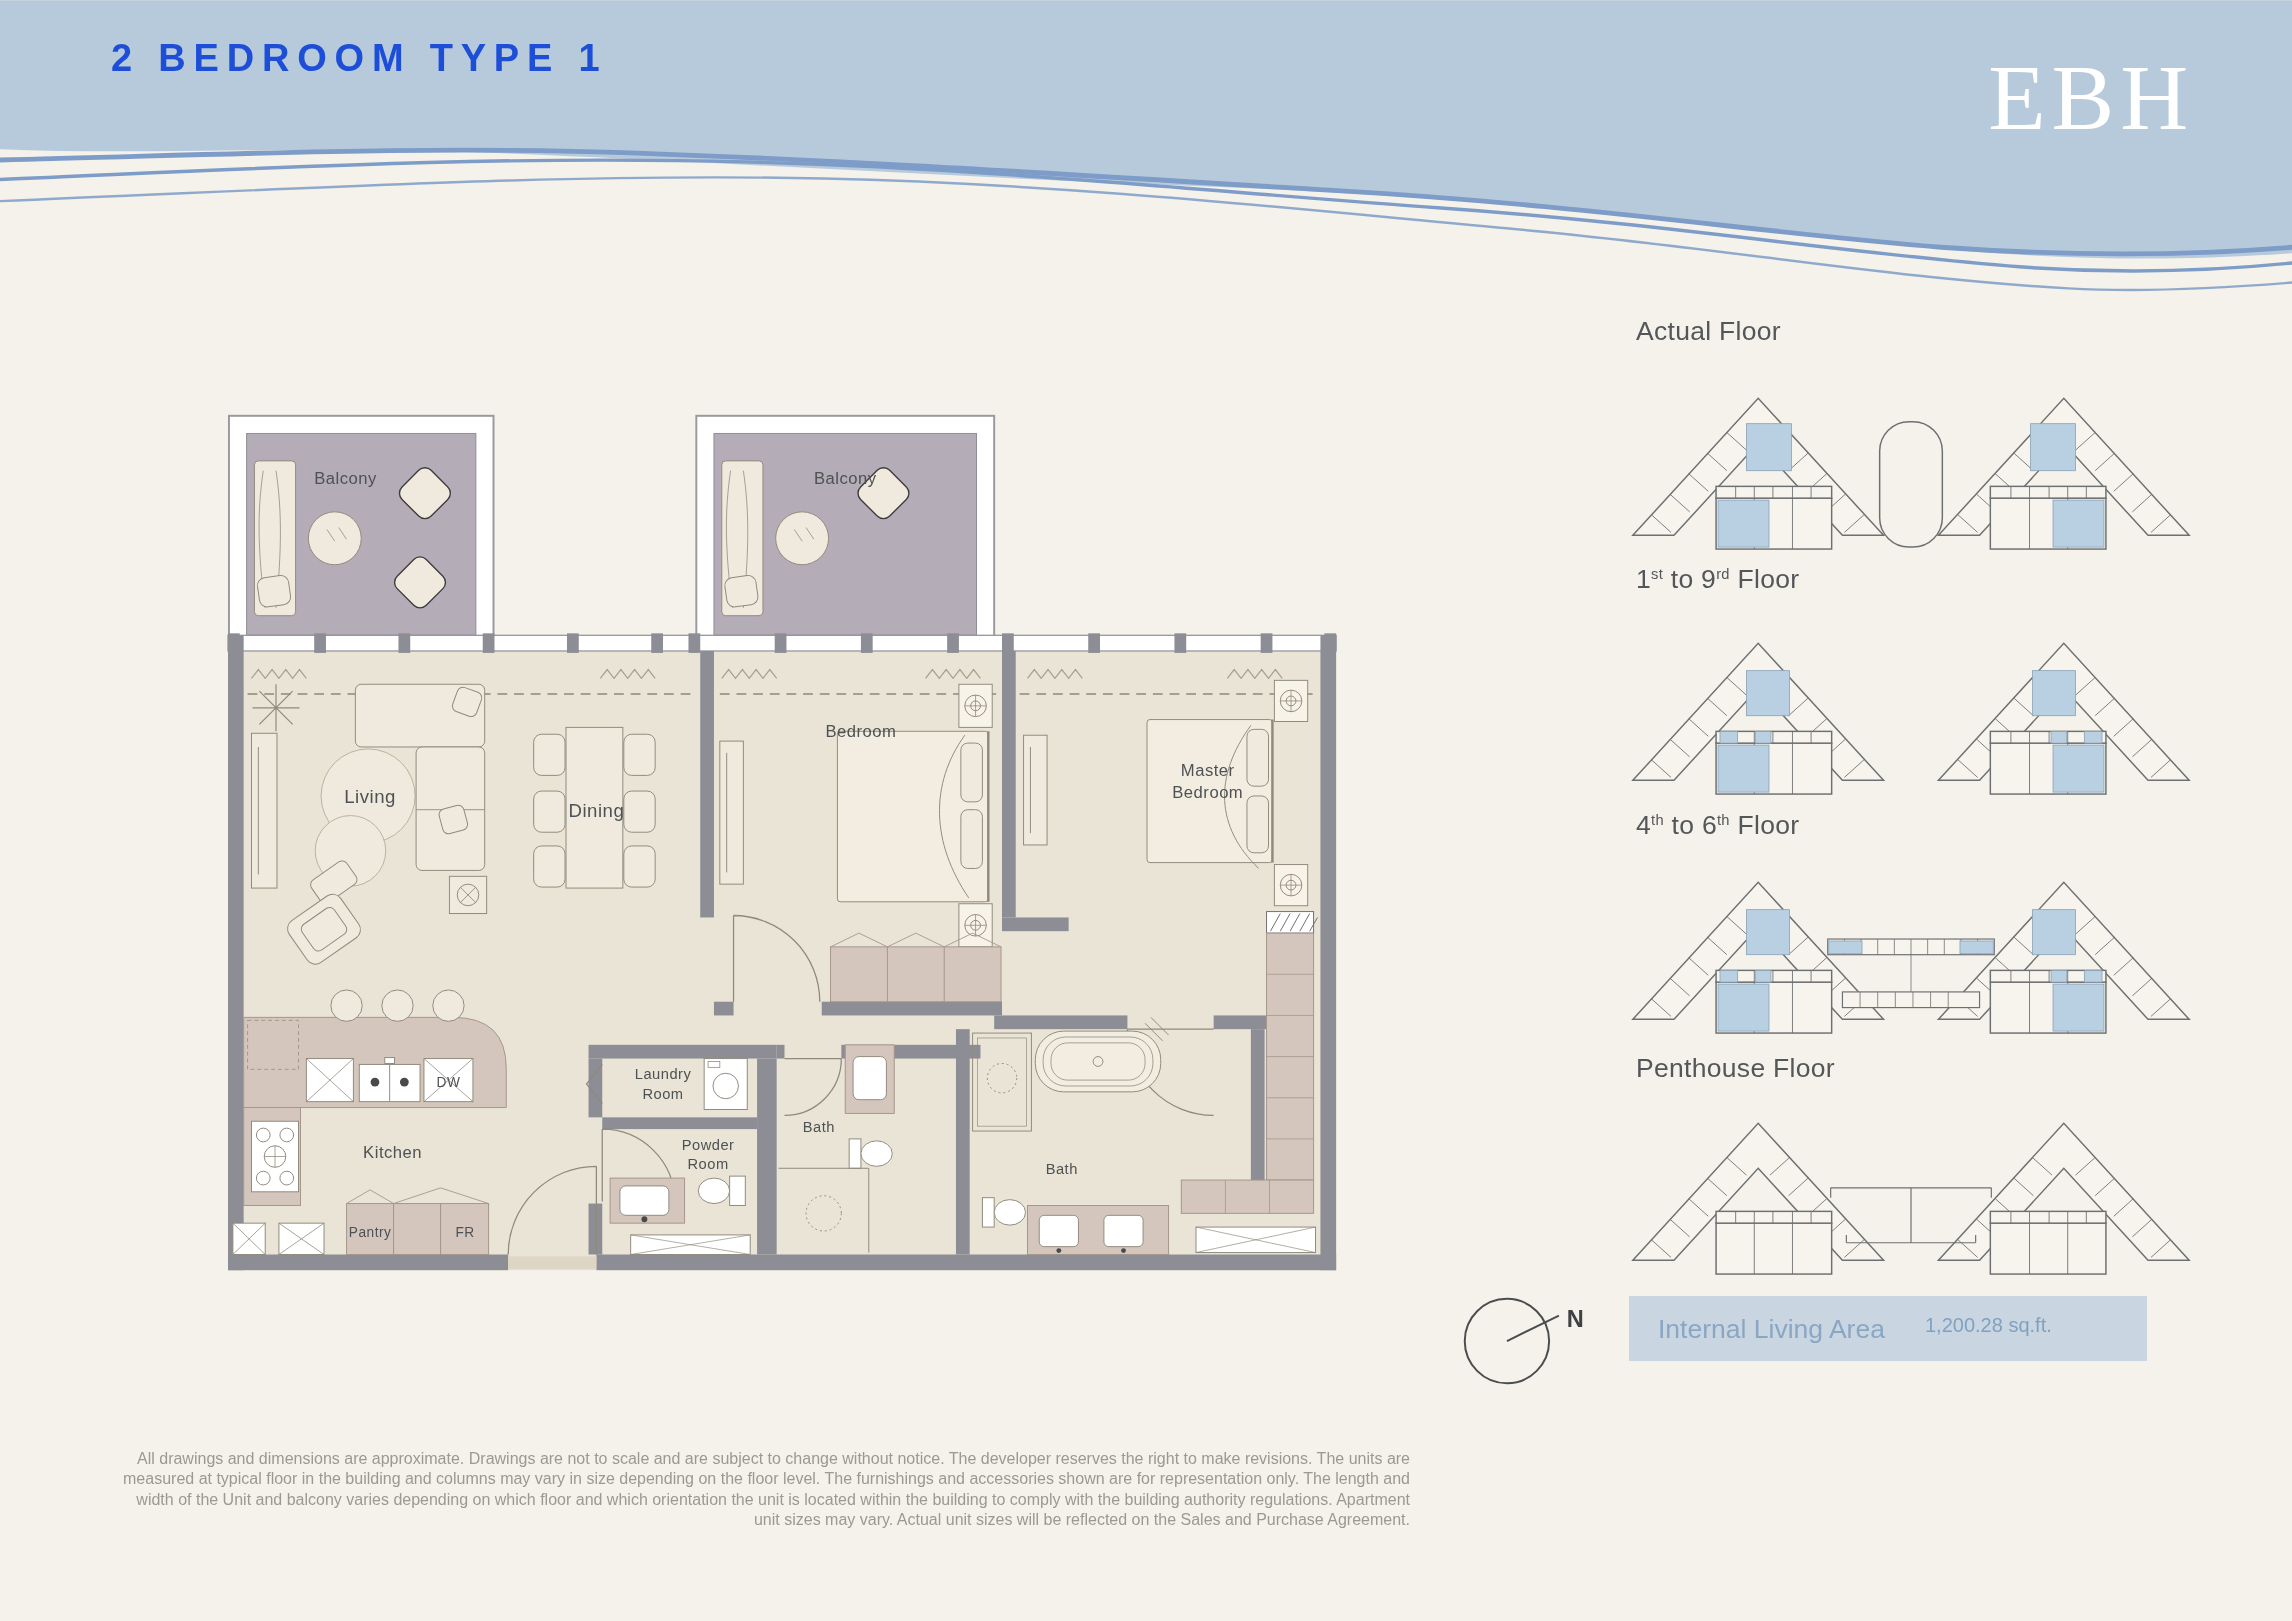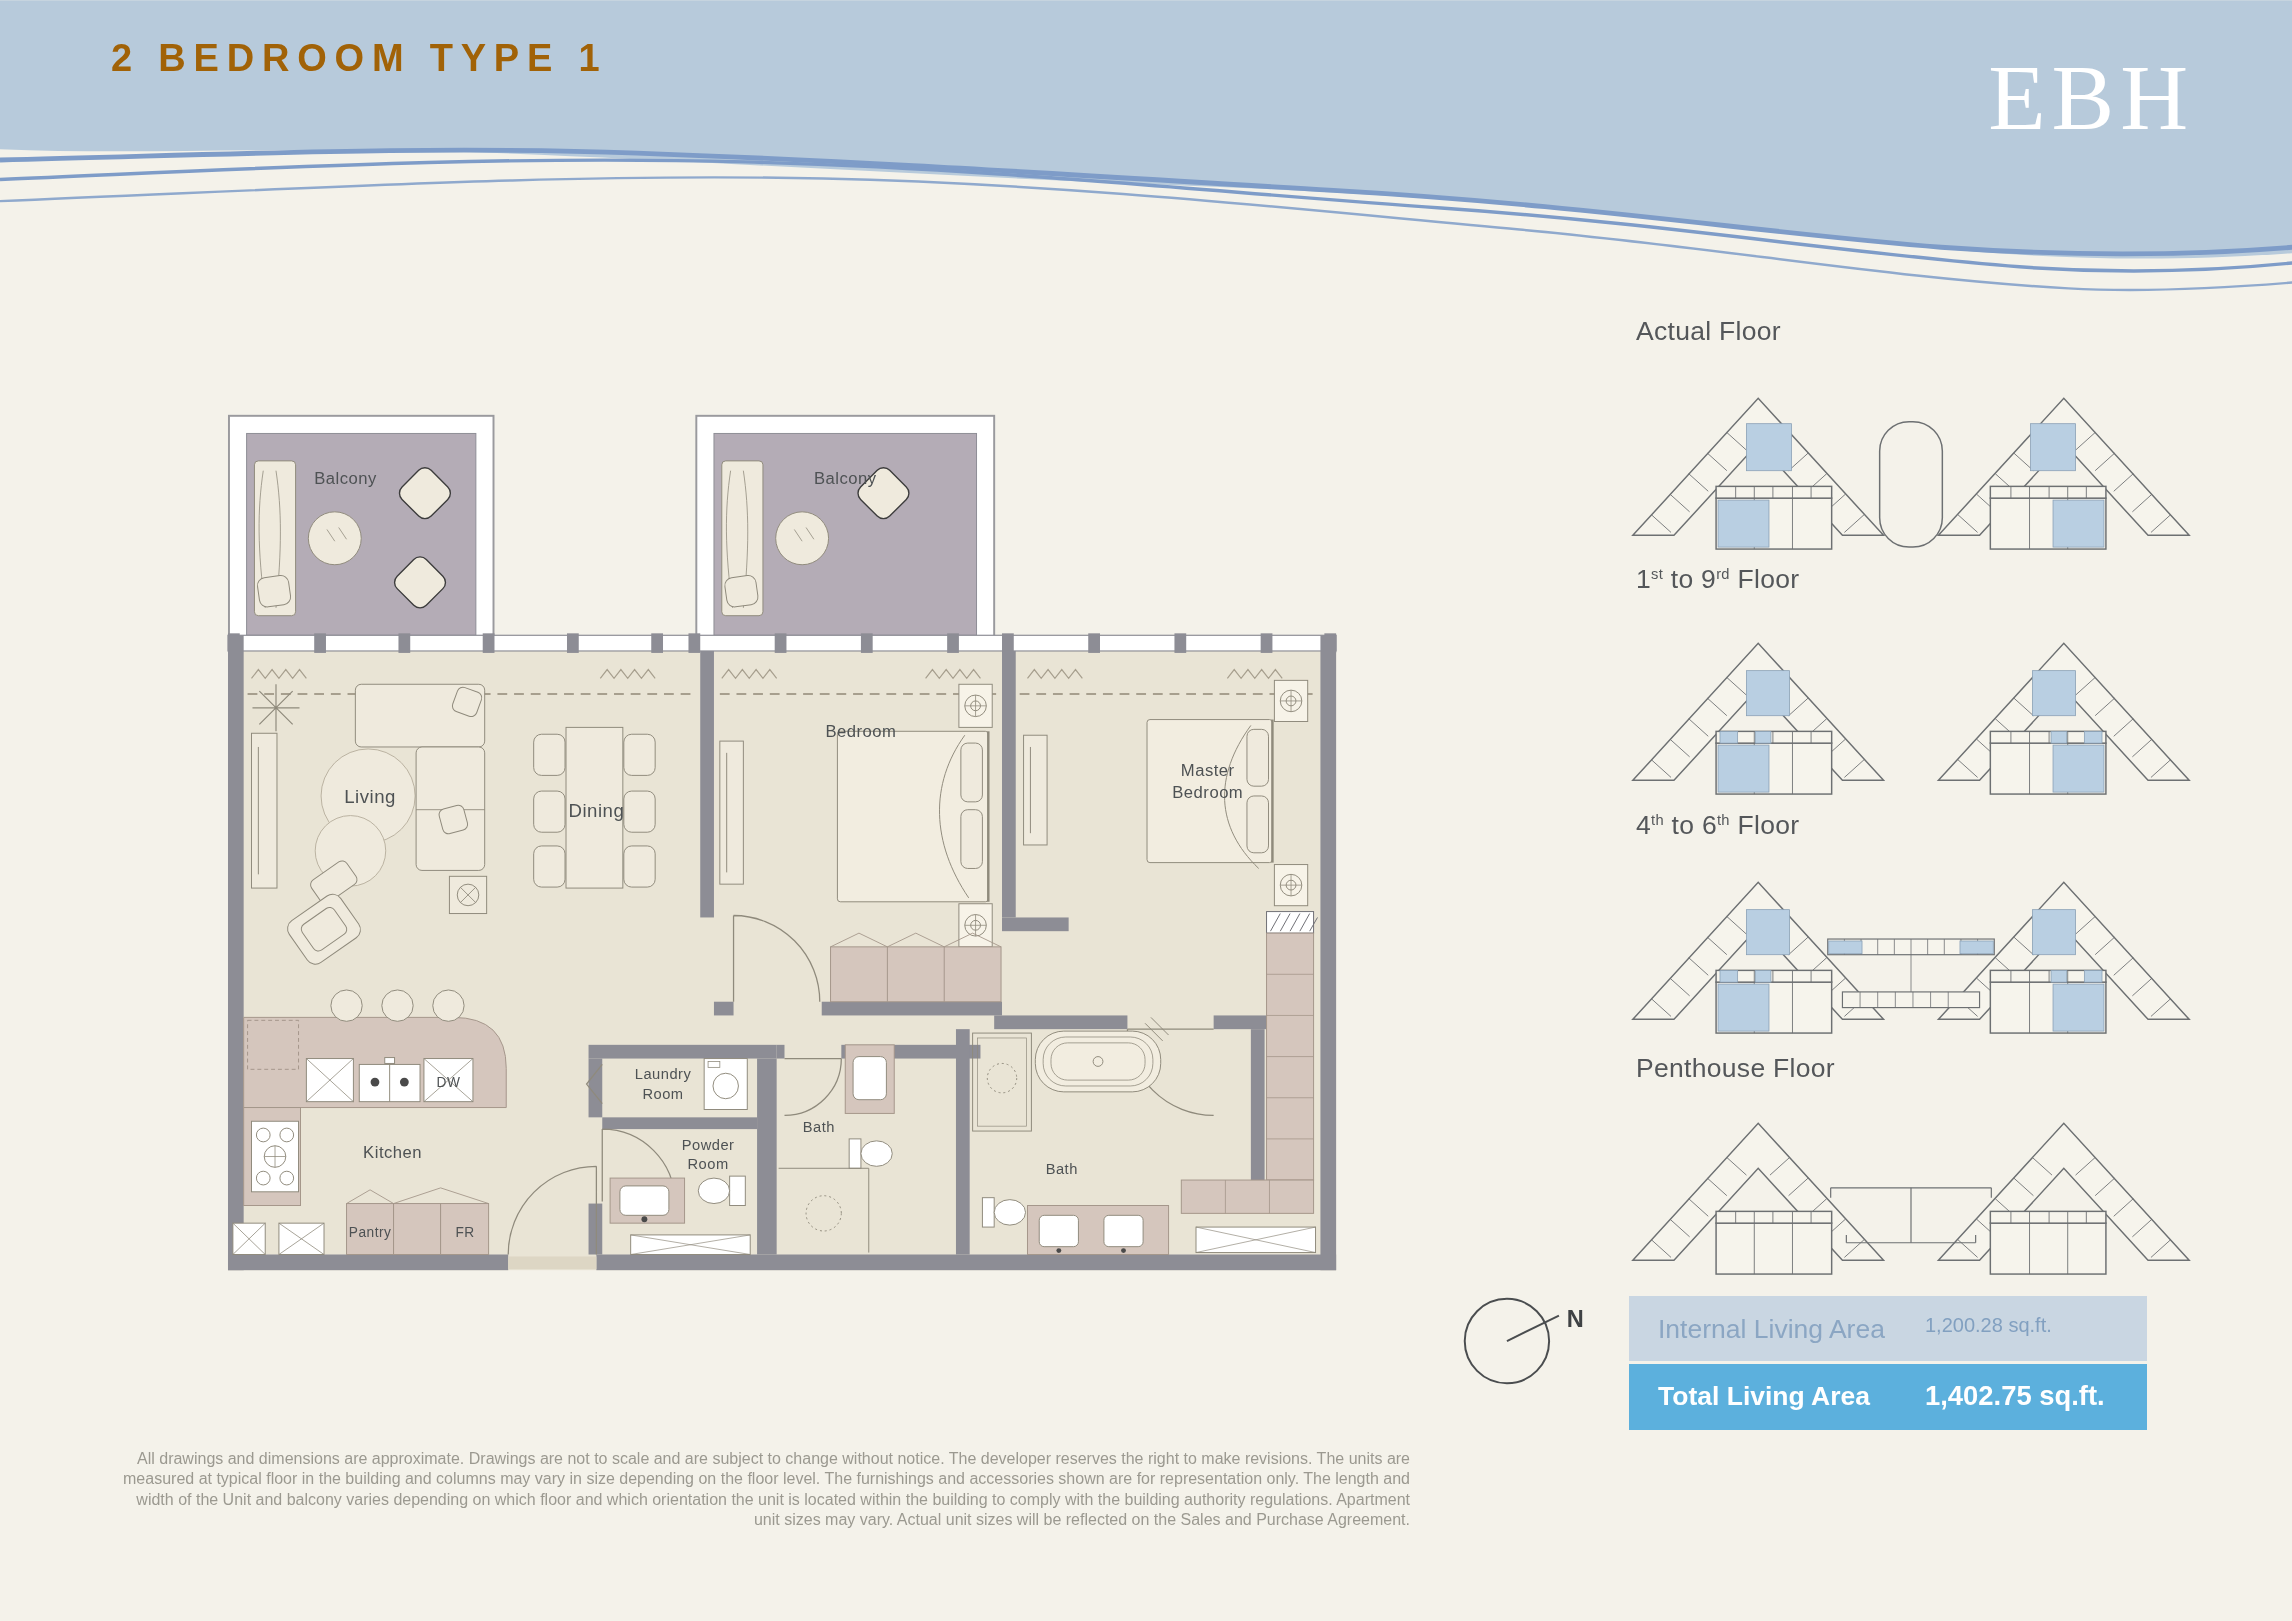--- a/index.html
+++ b/index.html
@@ -1,21 +1,21 @@
 <!DOCTYPE html>
 <html><head>
 <meta charset="utf-8">
 <style>
   html,body{margin:0;padding:0;background:#e8e6dd;}
   .page{position:relative;width:2293px;height:1621px;background:#f4f2ea;overflow:hidden;
         font-family:"Liberation Sans", sans-serif;color:#4e5254;}
   .abs{position:absolute;}
   
   .page-title{position:absolute;left:111px;top:37px;font-size:38px;font-weight:bold;
-              letter-spacing:7.8px;color:#a16207;}
+              letter-spacing:7.8px;color:#1d4ed8;}
   .brand-logo{position:absolute;left:1978px;top:43px;width:216px;text-align:right;
               font-family:"Liberation Serif", serif;font-weight:400;font-size:94px;
               letter-spacing:5.9px;color:#ffffff;}
   
   .lbl{font-family:"Liberation Sans", sans-serif;fill:#4e5254;text-anchor:middle;letter-spacing:.5px;}
   .lbl17{font-size:17px;} .lbl19{font-size:19px;} .lbl15{font-size:15px;} .lbl14{font-size:14px;}
   
   .floor-label{position:absolute;left:1636px;font-size:26.5px;color:#54575a;letter-spacing:0.3px;}
   .floor-label sup{font-size:14.7px;vertical-align:8.8px;}
   
@@ -455,22 +455,18 @@
     <circle cx="57" cy="58" r="43" fill="none" stroke="#4a4d4f" stroke-width="2"></circle>
     <line x1="57" y1="58" x2="110" y2="32" stroke="#4a4d4f" stroke-width="2"></line>
     <text x="118" y="44" font-size="24" font-weight="600" fill="#3f4244" font-family="Liberation Sans, sans-serif">N</text>
   </svg>
 
   <div class="area-table">
     <div class="area-row">
       <span class="a-label">Internal Living Area</span>
       <span class="a-value">1,200.28 sq.ft.</span>
     </div>
-    <div class="area-total">
-      <span class="a-label">Total Living Area</span>
-      <span class="a-value">1,402.75 sq.ft.</span>
-    </div>
   </div>
 
   <p class="disclaimer">All drawings and dimensions are approximate. Drawings are not to scale and are subject to change without notice. The developer reserves the right to make revisions. The units are measured at typical floor in the building and columns may vary in size depending on the floor level. The furnishings and accessories shown are for representation only. The length and width of the Unit and balcony varies depending on which floor and which orientation the unit is located within the building to comply with the building authority regulations. Apartment unit sizes may vary. Actual unit sizes will be reflected on the Sales and Purchase Agreement.</p>
 
 </div>
 
 
 </body></html>

